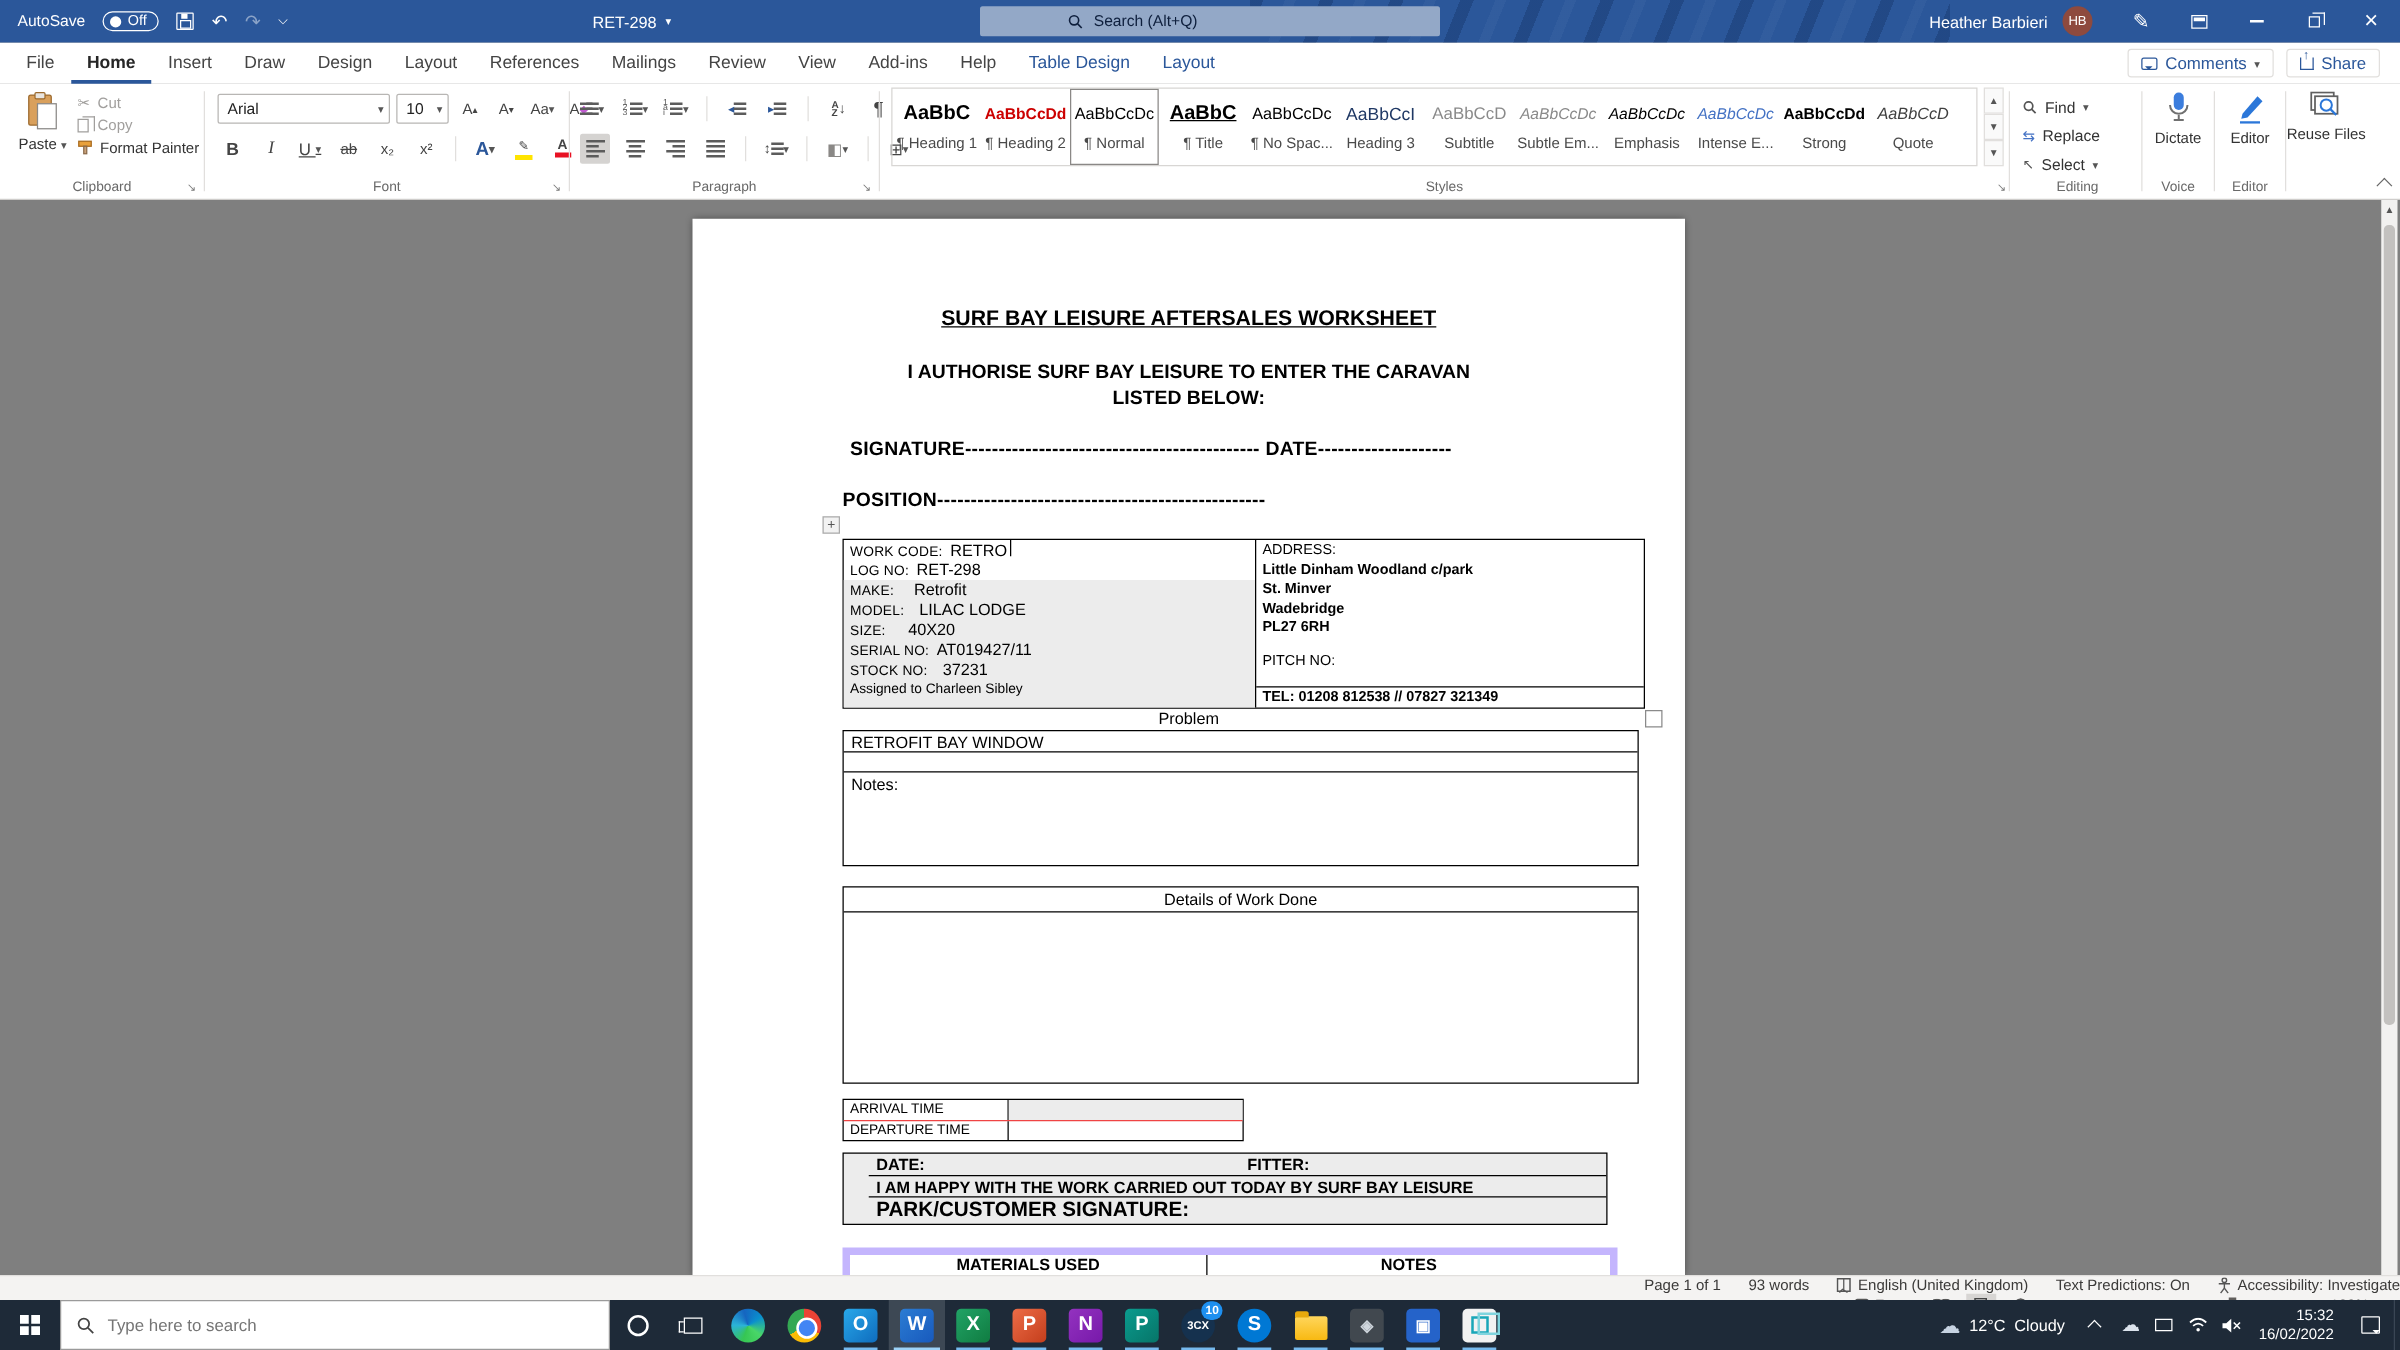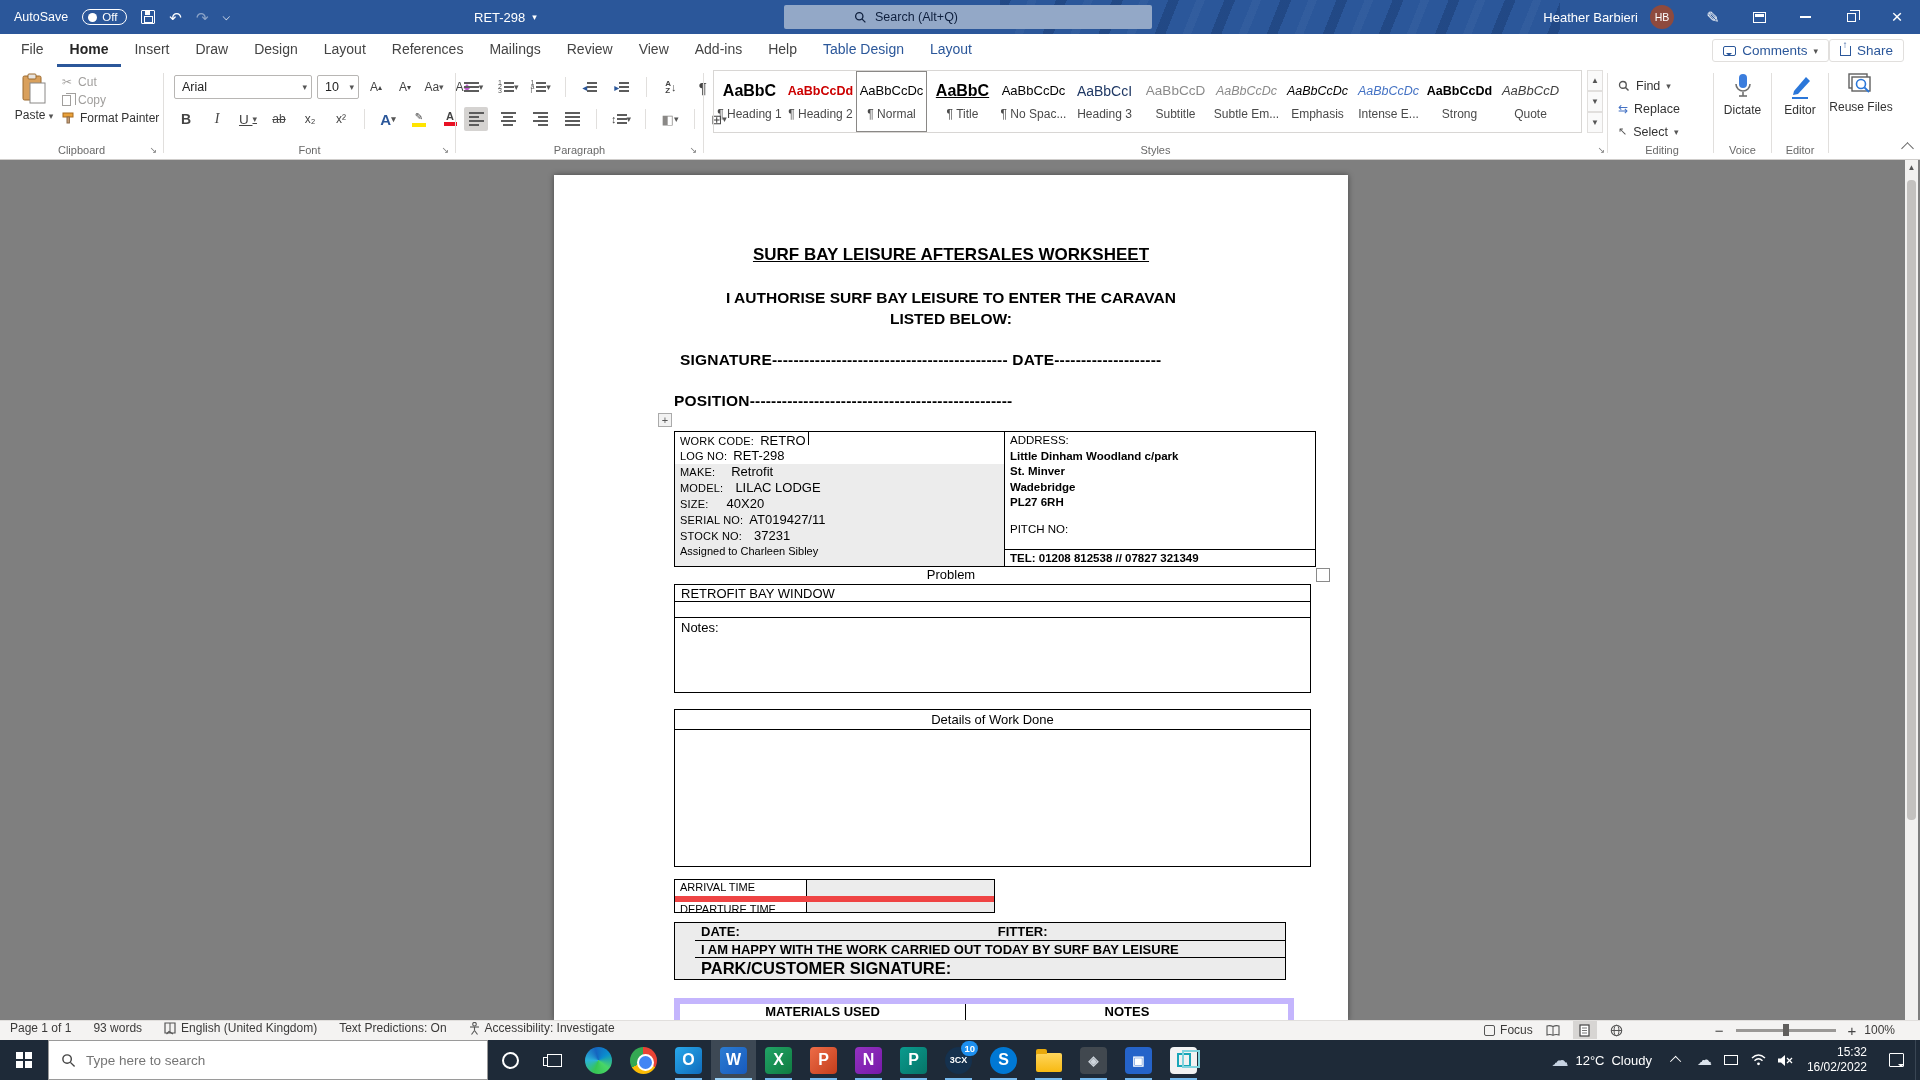--- a/index.html
+++ b/index.html
@@ -37,21 +37,21 @@
   .restore-glyph::before { content:""; position:absolute; top:-4px; left:2px; width:9px; height:9px; border:1.2px solid #fff; border-bottom:none; border-left:none; }
   .ribdisp { width:13px; height:11px; border:1.2px solid #fff; position:relative; }
   .ribdisp::before { content:""; position:absolute; top:1px; left:1px; right:1px; height:3px; background:#fff; }
 
   
   .tabrow { position:absolute; top:34px; left:0; right:0; height:33px; background:#fff;
             display:flex; align-items:stretch; padding-left:8px; z-index:25; }
   .rtab { display:flex; align-items:center; padding:0 13px; font-size:14px; color:#444; border-bottom:3px solid transparent; }
   .rtab.active { font-weight:bold; color:#262626; border-bottom-color:#2b579a; }
   .rtab.ctx { color:#2b579a; }
-  .tabrow-right { margin-left:auto; display:flex; align-items:center; padding-right:16px; }
+  .tabrow-right { margin-left:auto; display:flex; align-items:center; gap:10px; padding-right:16px; }
   .pillbtn { display:flex; align-items:center; gap:6px; border:1px solid #e1dfdd; border-radius:3px;
              padding:3px 10px; font-size:13.5px; color:#2b579a; background:#fff; }
   .bubble { width:13px; height:10px; border:1.3px solid #2b579a; border-radius:2px; position:relative; }
   .bubble::after { content:""; position:absolute; left:2px; bottom:-4px; border:3px solid transparent; border-top-color:#2b579a; }
   .sharebox { width:11px; height:10px; border:1.3px solid #2b579a; border-top:none; position:relative; }
   .sharebox::after { content:"↑"; position:absolute; left:1.5px; top:-7px; font-size:10px; color:#2b579a; }
   .chev { font-size:9px; color:#555; }
 
   
   .ribbon { position:absolute; top:67px; left:0; right:0; height:93px; background:#fff;
@@ -117,42 +117,42 @@
   .problem-hdr { position:absolute; top:392px; left:0; width:794px; text-align:center; font-size:13px; }
   .minibox { position:absolute; top:393px; left:762px; width:14px; height:14px; border:1px solid #8a8a8a; background:#fff; }
   .problem-box { position:absolute; top:409px; left:120px; width:637px; border:1px solid #000; }
   .prow1 { height:17px; border-bottom:1px solid #000; font-size:13px; padding:1px 6px; }
   .prow2 { height:16px; border-bottom:1px solid #000; }
   .notes { height:74px; font-size:13px; padding:2px 6px; }
   .details-box { position:absolute; top:534px; left:120px; width:637px; height:158px; border:1px solid #000; }
   .details-hdr { height:20px; border-bottom:1px solid #000; text-align:center; font-size:13px; padding-top:2px; }
   .times { position:absolute; top:704px; left:120px; width:321px; border:1px solid #000; font-size:11px; }
   .trow { display:flex; height:16px; line-height:15px; }
-  .trow + .trow { border-top:6px solid #ef4444; }
+  .trow + .trow { border-top:1px solid #ef4444;align-items:center; }
   .tlab { width:132px; padding:0 5px; border-right:1px solid #000; }
   .tval { flex:1; background:#ececec; }
   .signoff { position:absolute; top:747px; left:120px; width:612px; border:1px solid #000; background:#ececec;padding-left:20px; }
   .so1 { height:18px; display:flex; border-bottom:1px solid #000; font-size:13px; font-weight:bold; padding:1px 6px; }
   .so1 .fitter { margin-left:258px; }
   .so2 { height:17px; border-bottom:1px solid #000; font-size:13px; font-weight:bold; padding:1px 6px; }
   .so3 { height:21px; font-size:16.5px; font-weight:bold; padding:1px 6px; }
   .materials { position:absolute; top:823px; left:120px; width:620px; border:6px solid #c4b5fd; }
   .mhead { display:flex; height:17px; font-size:13px; font-weight:bold; text-align:center; border-bottom:1px solid #000; }
   .mc1 { width:286px; border-right:1px solid #000; }
   .mc2 { flex:1; }
   .mempty { height:8px; }
 
   
   .vscroll { position:absolute; top:0; right:2px; width:13px; bottom:0; background:#f2f1f0; }
   .varrow { height:16px; text-align:center; font-size:8px; color:#555; line-height:16px; }
   .vthumb { position:absolute; top:20px; left:2px; width:9px; height:640px; background:#c3c1bf; border-radius:4px; }
 
   
   .statusbar { position:absolute; left:0; right:0; bottom:40px; height:20px; background:#f4f3f2;
-               border-top:1px solid #e1dfdd; display:flex; align-items:flex-start; font-size:12px; color:#3b3a39; z-index:25; }
+               border-top:1px solid #e1dfdd; display:flex; align-items:flex-end; font-size:12px; color:#3b3a39; z-index:25;flex-direction:column; }
   .sb-left { display:flex; align-items:center; gap:22px; padding-left:10px; }
   .sb-right { margin-left:auto; display:flex; align-items:center; gap:8px; padding-right:25px; }
   .sb-item { display:flex; align-items:center; gap:5px; }
   .viewbtn { width:24px; height:18px; display:flex; align-items:center; justify-content:center; }
   .viewbtn.pressed { background:#d7d5d3; }
   .zoomtrack { width:100px; height:3px; background:#9a9896; position:relative; margin:0 4px; }
   .zoomthumb { position:absolute; left:47px; top:-4.5px; width:6px; height:12px; background:#605e5c; }
   .focusbox { width:11px; height:11px; border:1.3px solid #555; border-radius:2px; }
 
   

